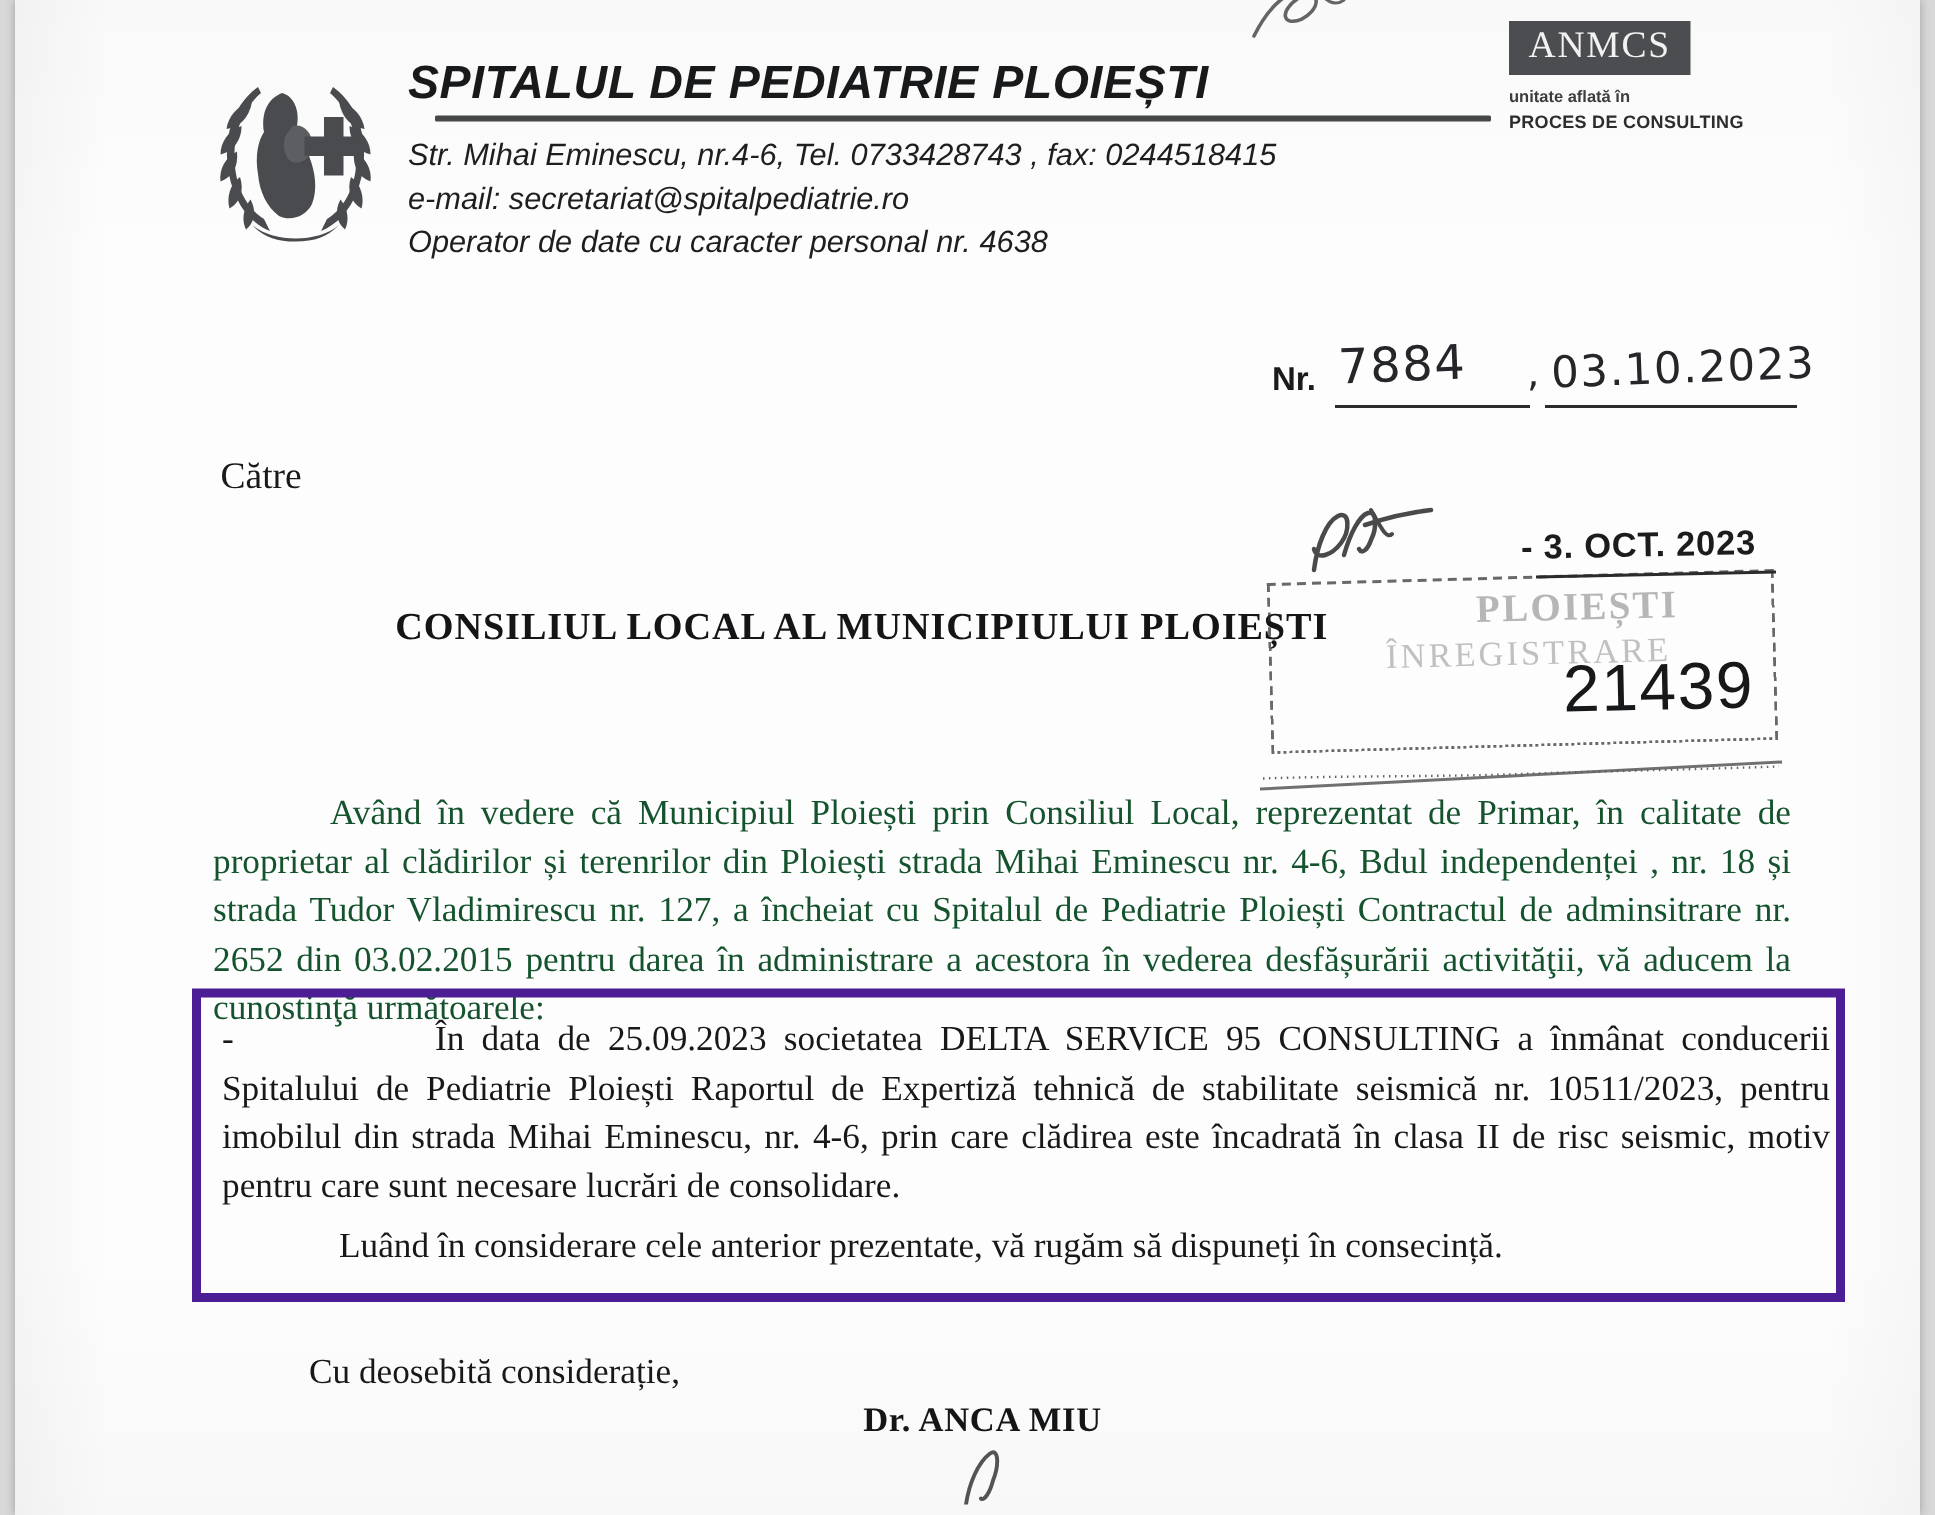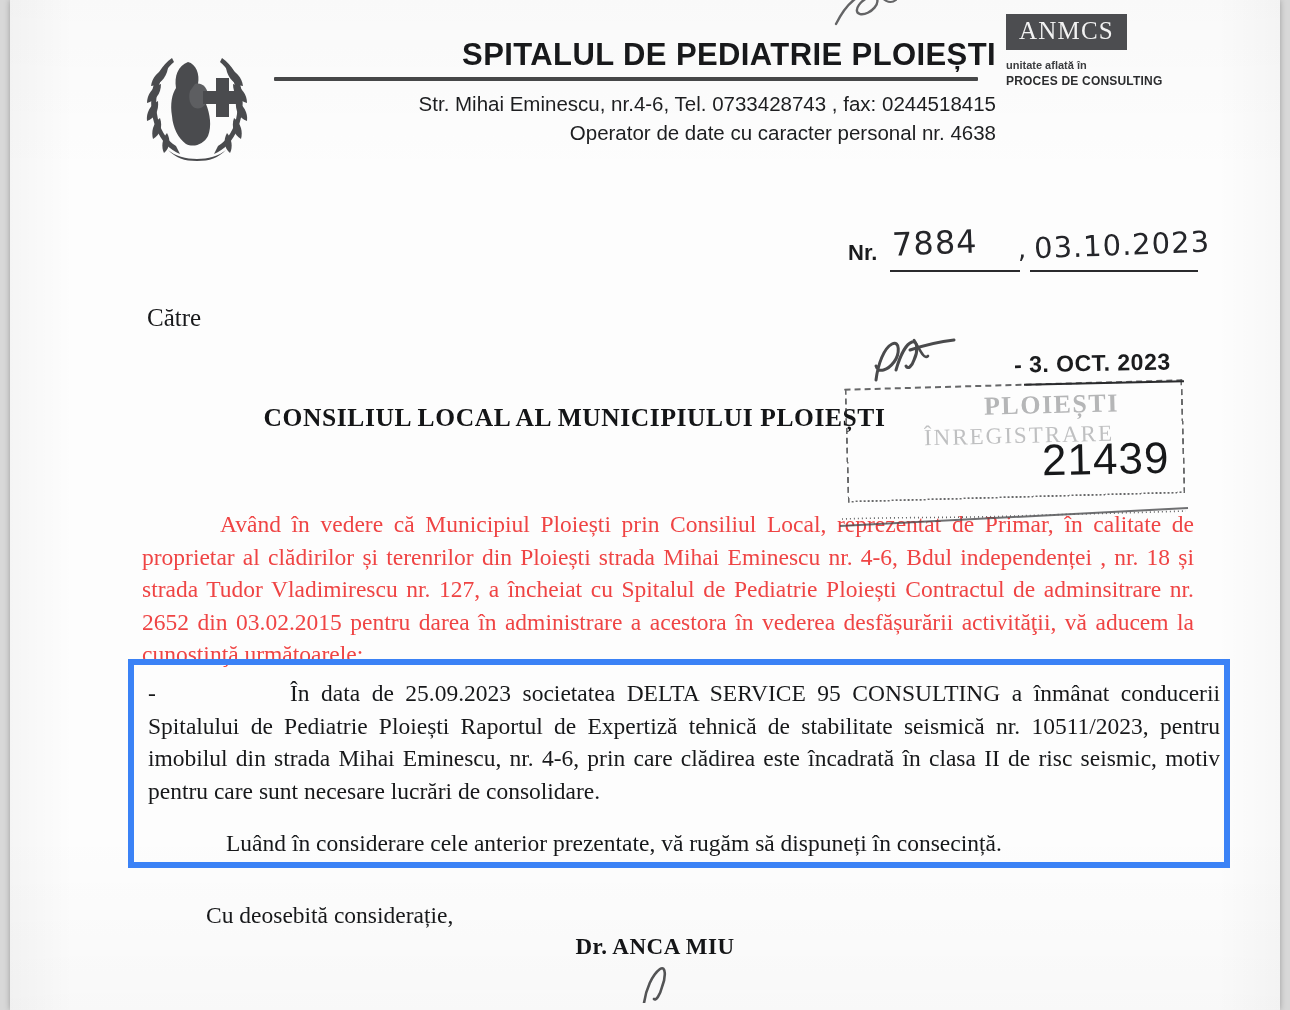--- a/index.html
+++ b/index.html
@@ -54,24 +54,25 @@
   }
   #hospital-logo {
     position: absolute;
     left: 128px;
     top: 8px;
     width: 118px;
     height: 122px;
   }
   #header-text-block {
     position: absolute;
-    left: 246px;
+    left: 262px;
     top: 0;
     width: 740px;
-    text-align: right;
+    text-align: left;
+    font-style: italic;
   }
   #org-title {
     font-family: "Liberation Sans", sans-serif;
     font-weight: bold;
     font-size: 31px;
     letter-spacing: 0.4px;
     color: #18191b;
     line-height: 38px;
     white-space: nowrap;
   }
@@ -283,35 +284,36 @@
   }
 
   
   .body-para {
     position: absolute;
     left: 132px;
     width: 1052px;
     font-family: "Liberation Serif", serif;
     font-size: 23.5px;
     line-height: 32.5px;
-    color: #ef4444;
+    color: #14532d;
     text-align: justify;
     text-justify: inter-word;
+    margin-top: 18px;
   }
   #para-intro { top: 508px; }
   #para-intro .indent { padding-left: 78px; }
 
   
   #highlight-box {
     position: absolute;
     left: 118px;
     top: 659px;
     width: 1102px;
     height: 209px;
-    border: 6px solid #3b82f6;
+    border: 6px solid #4c1d95;
     box-sizing: border-box;
   }
   #para-highlight {
     position: absolute;
     left: 14px;
     top: 12px;
     width: 1072px;
     font-family: "Liberation Serif", serif;
     font-size: 23.5px;
     line-height: 32.5px;
@@ -320,21 +322,21 @@
   }
   #para-highlight .dash-indent {
     display: inline-block;
     width: 86px;
   }
   #para-highlight .gap {
     display: inline-block;
     width: 56px;
   }
   #para-closing {
-    margin-top: 20px;
+    margin-top: 8px;
     text-indent: 78px;
     text-align: left;
   }
 
   
   #regards {
     position: absolute;
     left: 196px;
     top: 902px;
     font-family: "Liberation Serif", serif;
@@ -411,20 +413,21 @@
         <path d="M57 40 C64 38, 70 44, 70 52 C70 60, 64 66, 57 64 C52 62, 50 54, 52 47 Z" fill="#5d5e61"></path>
 
         <path d="M78 34 h13 v13 h13 v13 h-13 v13 h-13 v-13 h-13 v-13 h13 z"></path>
       </g>
     </svg>
 
     <div id="header-text-block">
       <div id="org-title">SPITALUL DE PEDIATRIE PLOIEȘTI</div>
       <div id="header-rule"></div>
       <div class="header-line">Str. Mihai Eminescu, nr.4-6, Tel. 0733428743 , fax: 0244518415</div>
+      <div class="header-line">e-mail: secretariat@spitalpediatrie.ro</div>
       <div class="header-line">Operator de date cu caracter personal nr. 4638</div>
     </div>
   </div>
 
   <div id="accreditation-badge">
     <div id="anmcs-logo">ANMCS</div>
     <div id="badge-line-1">unitate aflată în</div>
     <div id="badge-line-2">PROCES DE CONSULTING</div>
   </div>
 

